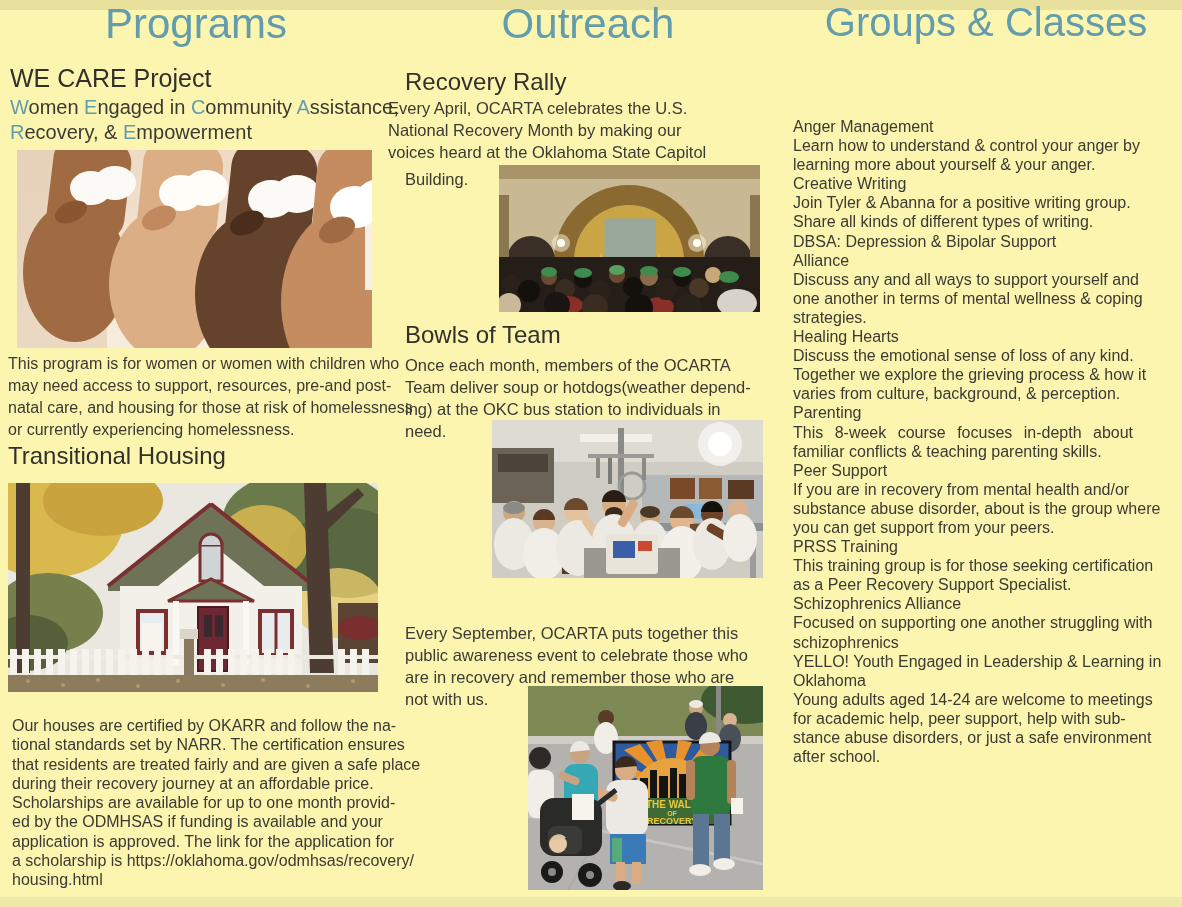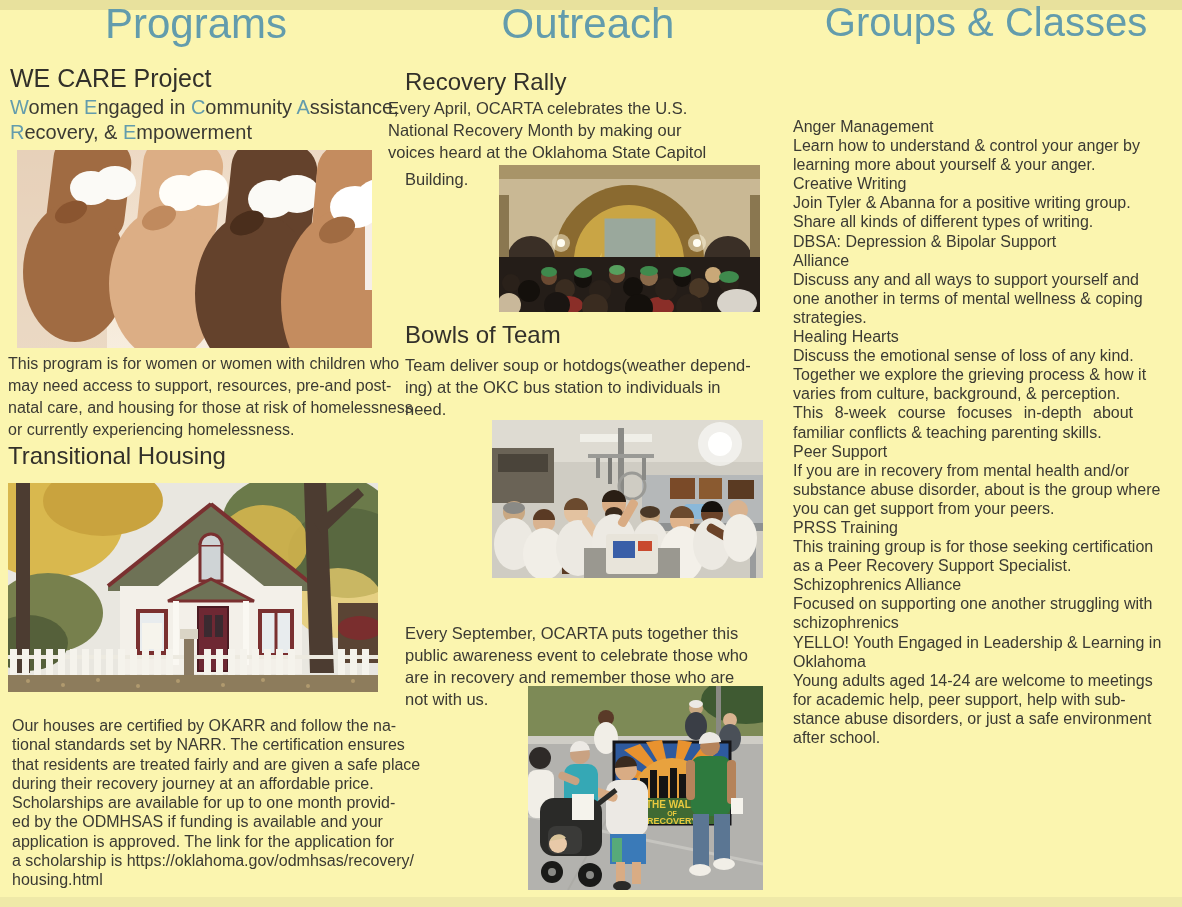--- a/index.html
+++ b/index.html
@@ -263,20 +263,21 @@
         <circle cx="96" cy="142" r="13" fill="#3A2C20"></circle>
         <circle cx="140" cy="143" r="14" fill="#14100C"></circle>
         <circle cx="190" cy="142" r="13" fill="#2A211A"></circle>
         <circle cx="10" cy="140" r="12" fill="#C9B89A"></circle>
       </g>
     </svg>
   </div>
 
   <div id="head-bowls" class="subhead">Bowls of Team</div>
   <div id="para-bowls" class="lines">
+      <div class="line">Once each month, members of the OCARTA</div>
       <div class="line">Team deliver soup or hotdogs(weather depend-</div>
       <div class="line">ing) at the OKC bus station to individuals in</div>
       <div class="line">need.</div>
     </div>
 
   <div id="photo-kitchen" class="photo">
     <svg viewBox="0 0 271 158" preserveAspectRatio="none">
       <rect x="0" y="0" width="271" height="158" fill="#CFCCC3"></rect>
       <rect x="0" y="0" width="271" height="42" fill="#DEDBD2"></rect>
       <rect x="88" y="14" width="72" height="8" fill="#F0EFE8"></rect>
@@ -449,20 +450,21 @@
       <div class="line">Share all kinds of different types of writing.</div>
       <div class="line">DBSA: Depression &amp; Bipolar Support</div>
       <div class="line">Alliance</div>
       <div class="line">Discuss any and all ways to support yourself and</div>
       <div class="line">one another in terms of mental wellness &amp; coping</div>
       <div class="line">strategies.</div>
       <div class="line">Healing Hearts</div>
       <div class="line">Discuss the emotional sense of loss of any kind.</div>
       <div class="line">Together we explore the grieving process &amp; how it</div>
       <div class="line">varies from culture, background, &amp; perception.</div>
+      <div class="line">Parenting</div>
       <div class="line justified">This 8-week course focuses in-depth about</div>
       <div class="line">familiar conflicts &amp; teaching parenting skills.</div>
       <div class="line">Peer Support</div>
       <div class="line">If you are in recovery from mental health and/or</div>
       <div class="line">substance abuse disorder, about is the group where</div>
       <div class="line">you can get support from your peers.</div>
       <div class="line">PRSS Training</div>
       <div class="line">This training group is for those seeking certification</div>
       <div class="line">as a Peer Recovery Support Specialist.</div>
       <div class="line">Schizophrenics Alliance</div>

